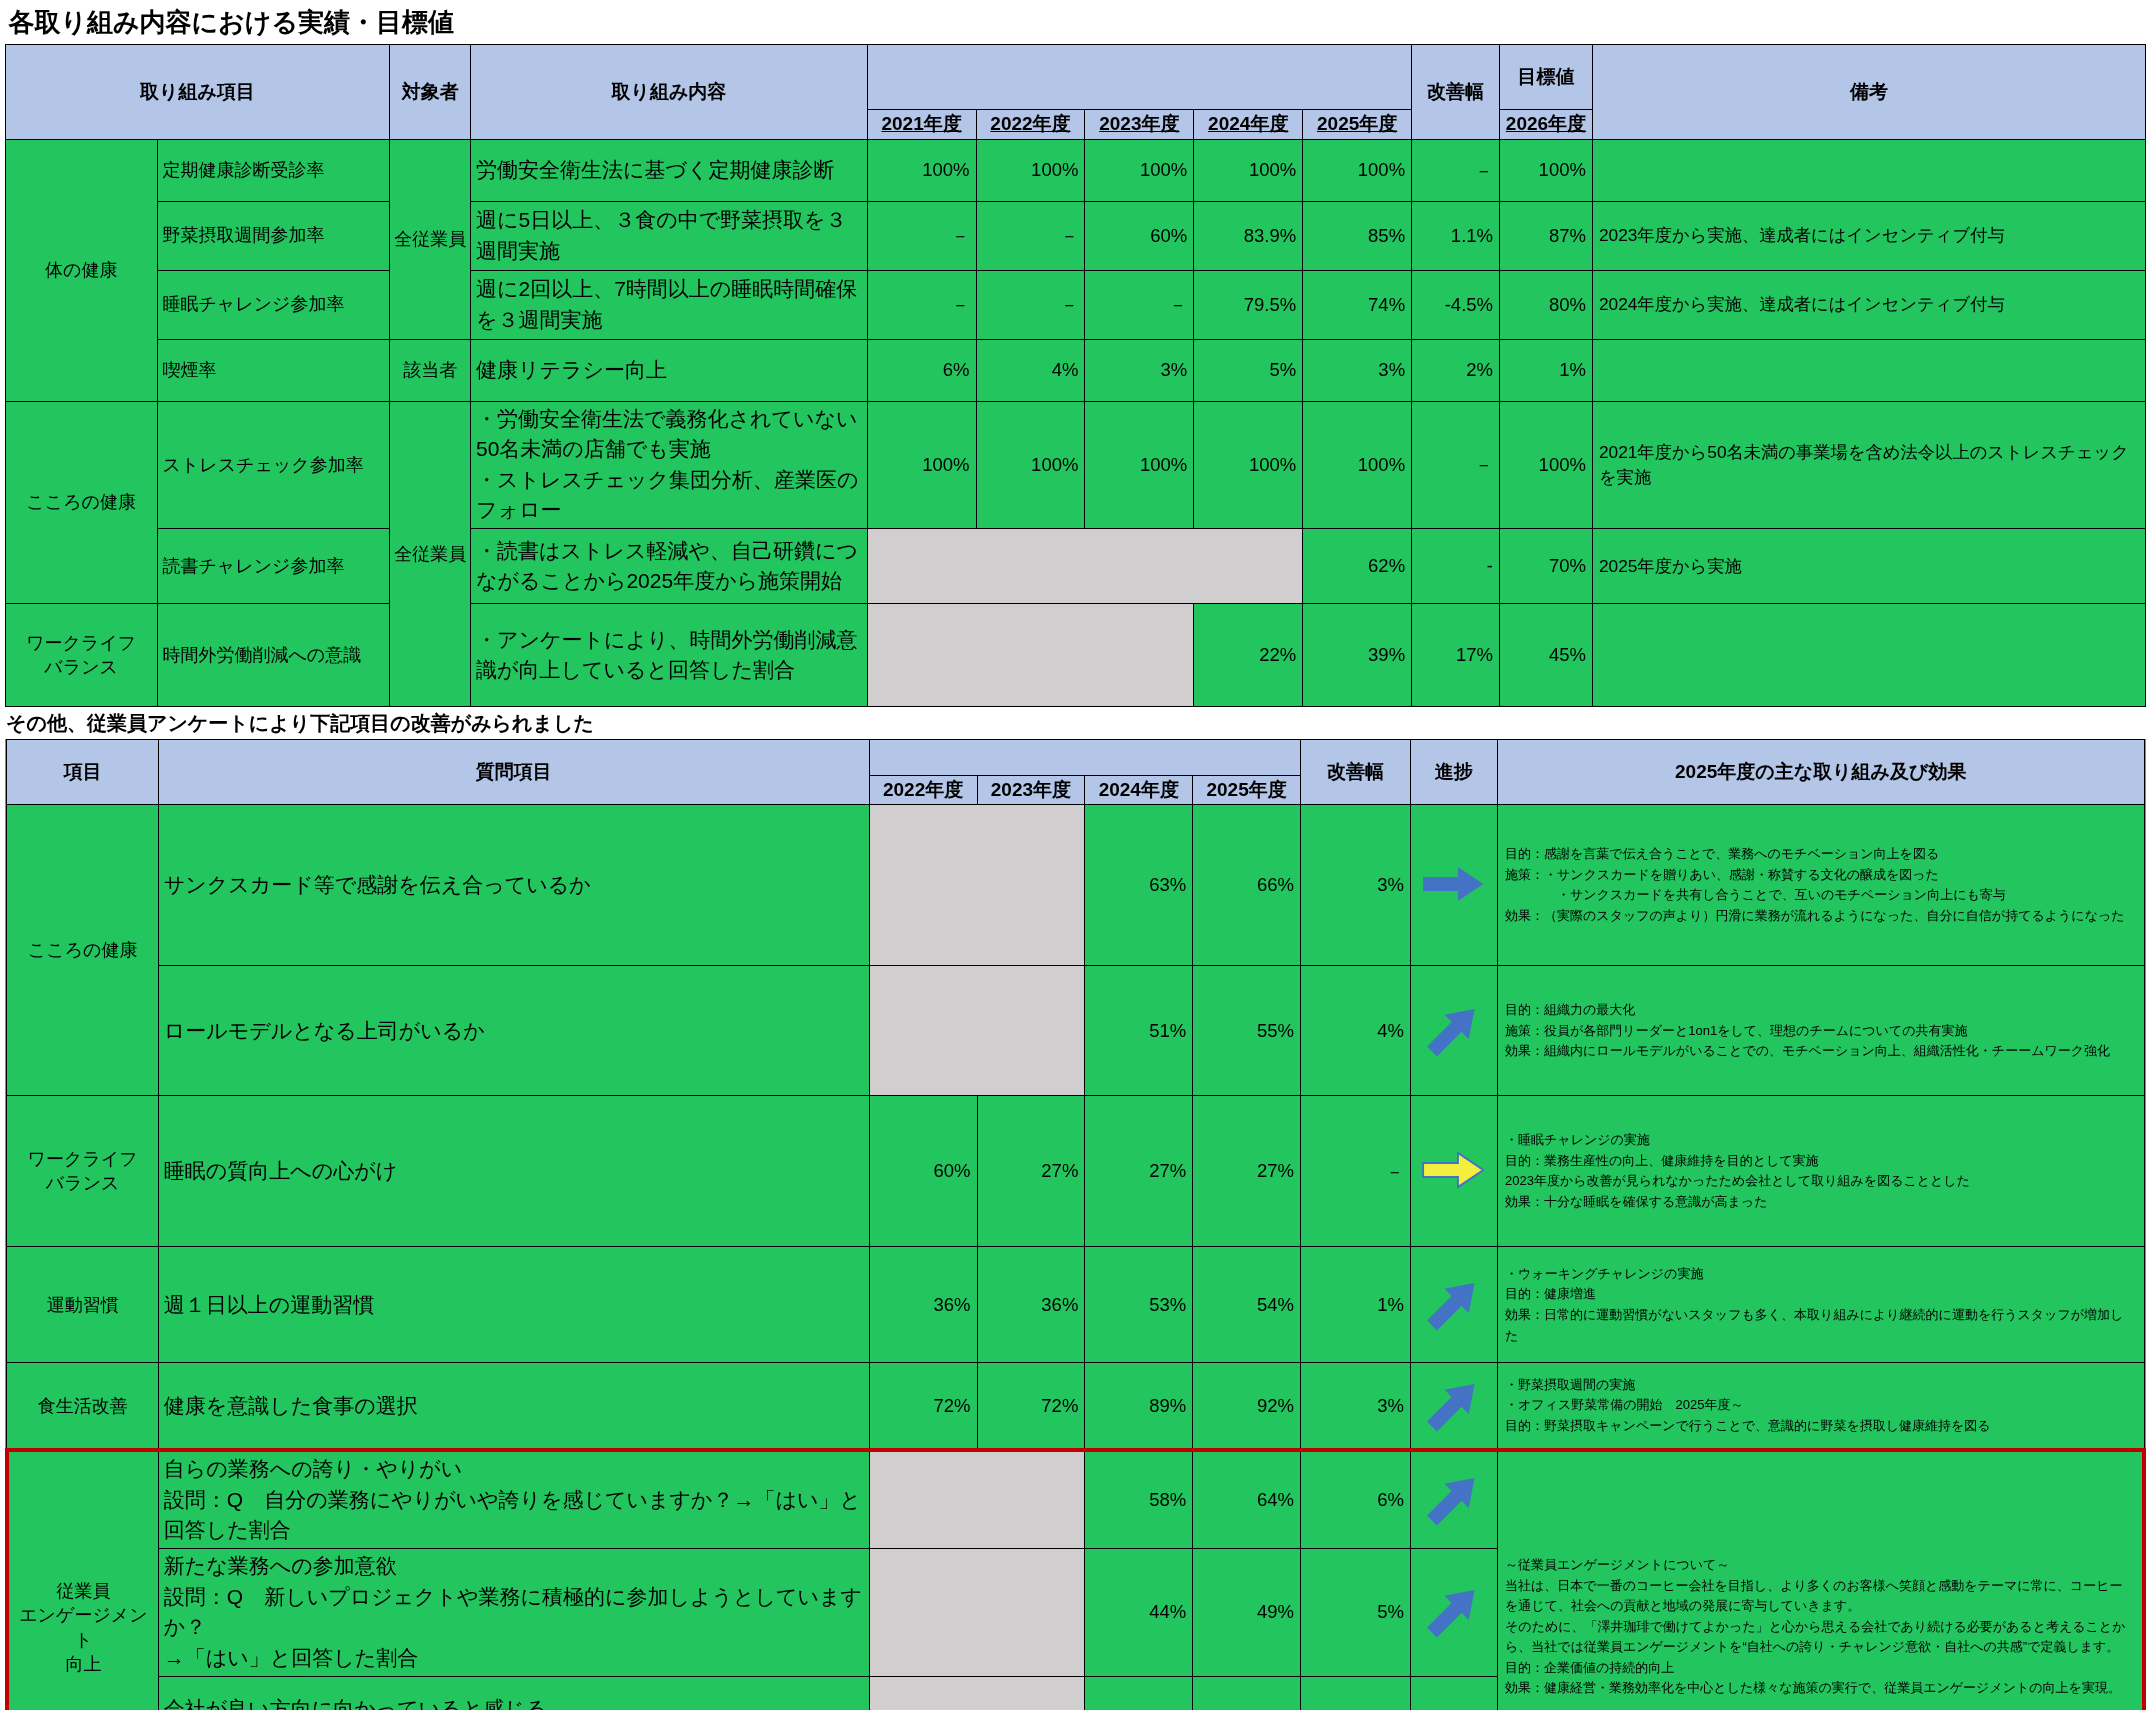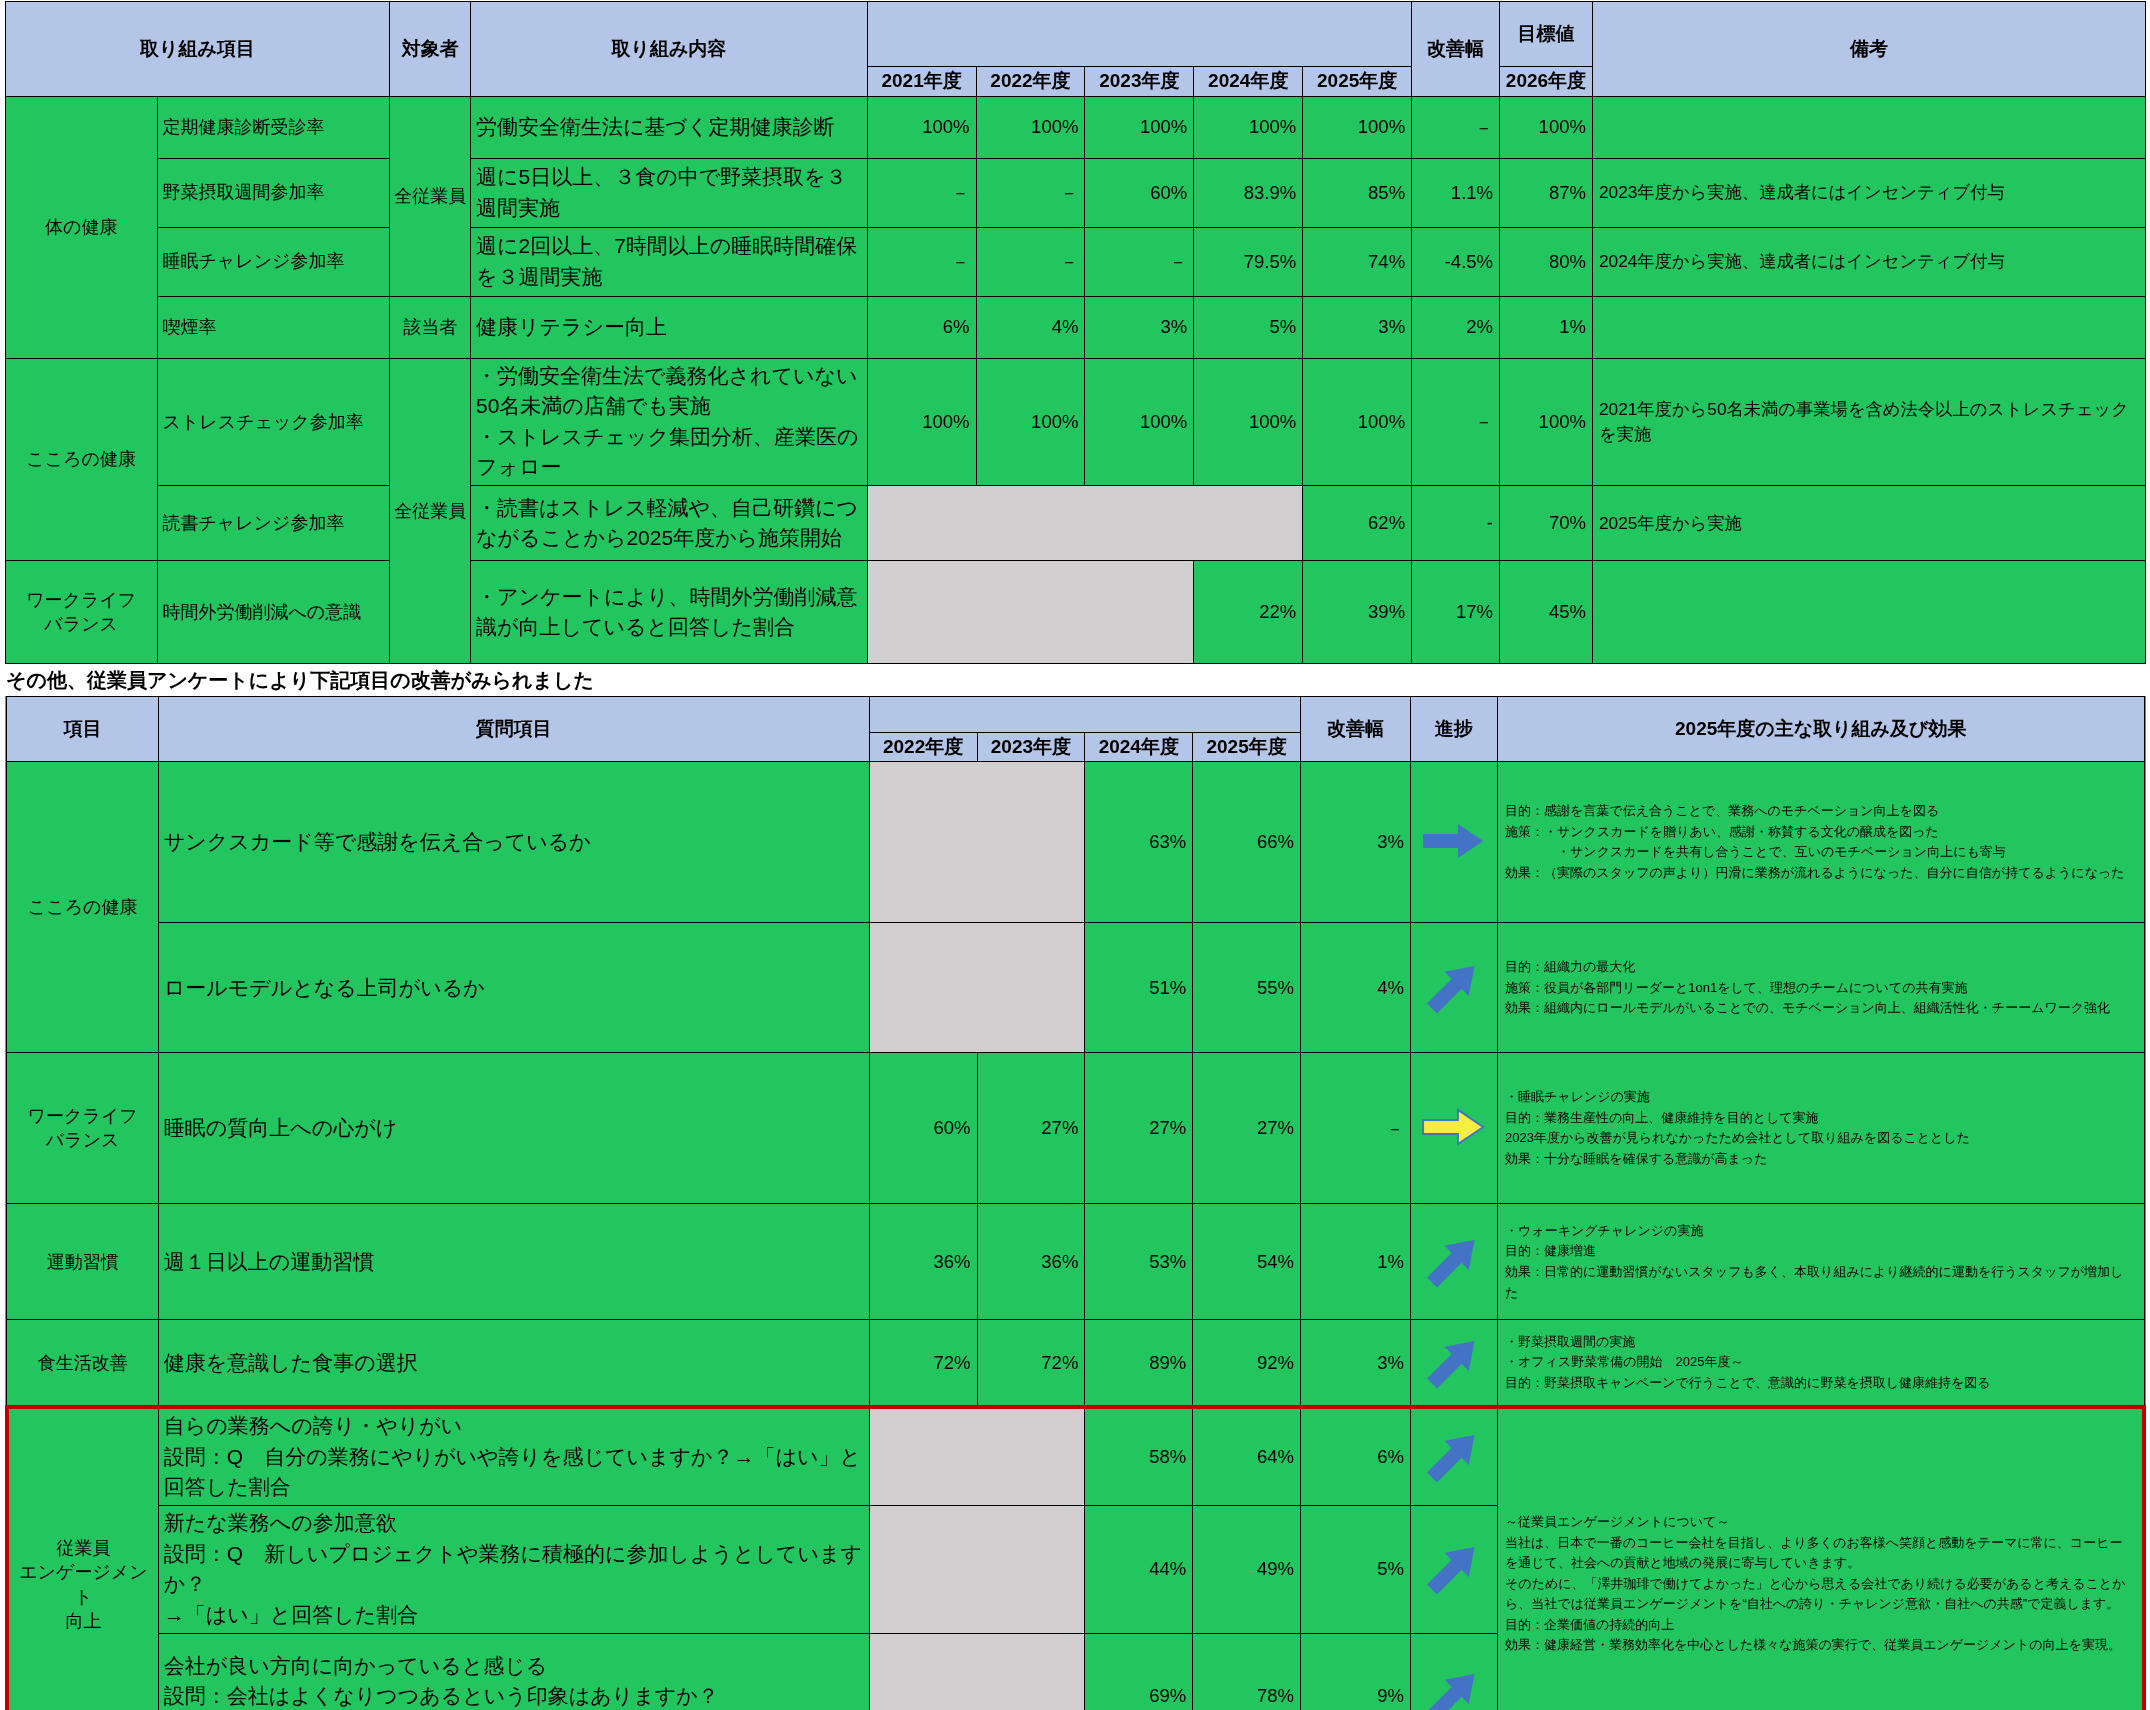--- a/index.html
+++ b/index.html
@@ -5,21 +5,21 @@
   html,body{margin:0;padding:0;background:#fff;}
   body{width:2151px;height:1711px;font-family:"Liberation Sans","DejaVu Sans",sans-serif;color:#000;}
   .page{padding:1.2px 4.8px;}
   .doc-title{height:43px;display:flex;align-items:center;font-size:26px;font-weight:bold;padding-left:3.6px;}
   .section-label{height:32px;display:flex;align-items:center;font-size:20px;font-weight:bold;padding-left:1.2px;}
   table{border-collapse:collapse;table-layout:fixed;border:1.8px solid #000;background:#22c55e;}
   td{border:1.2px solid #000;padding:1.2px 4.8px;vertical-align:middle;overflow:hidden;word-break:break-all;}
   .hd{background:#b4c6e7;font-weight:bold;text-align:center;font-size:19px;padding:1.2px;}
   thead td{border-bottom-width:1.8px;}
   .t1 thead td{border-bottom:1.8px dashed #000;}
-  .t1 thead tr.sub td{border-bottom:1.8px dashed #000;}
+  .t1 thead tr.sub td{border-bottom:1.8px dashed #000;text-decoration:underline;}
   .t1 thead tr.top td[rowspan]{border-bottom:1.8px dashed #000;}
   .cat{text-align:center;font-size:18px;white-space:pre-line;line-height:1.35;}
   .item{font-size:18px;padding-left:4.8px;line-height:1.35;}
   .tgt{text-align:center;font-size:18px;padding:1.2px;}
   .content{font-size:21px;white-space:pre-line;padding:2.4px 4.8px;line-height:1.45;}
   .val{text-align:right;font-size:18.5px;padding-right:6px;}
   .note{font-size:17.3px;white-space:pre-line;padding:2.4px 6px;line-height:1.45;}
   .effect{font-size:13px;white-space:pre-line;padding:3.6px 7.2px;line-height:1.58;}
   .gray{background:#d0cece;}
   .arrow-cell{text-align:center;}
@@ -38,20 +38,21 @@
   .red-top{border-top:4.2px solid #c00000;}
   .red-left{border-left:4.2px solid #c00000;}
   .red-right{border-right:4.2px solid #c00000;}
   .red-bottom{border-bottom:4.2px solid #c00000;}
 </style>
 </head>
 <body>
 
 <div class="page">
 
+  <div class="doc-title">各取り組み内容における実績・目標値</div>
 
   <table class="t1">
     <colgroup>
       <col style="width:152px">
         <col style="width:233px">
         <col style="width:81px">
         <col style="width:397px">
       <col style="width:109px">
         <col style="width:109px">
         <col style="width:109px">

